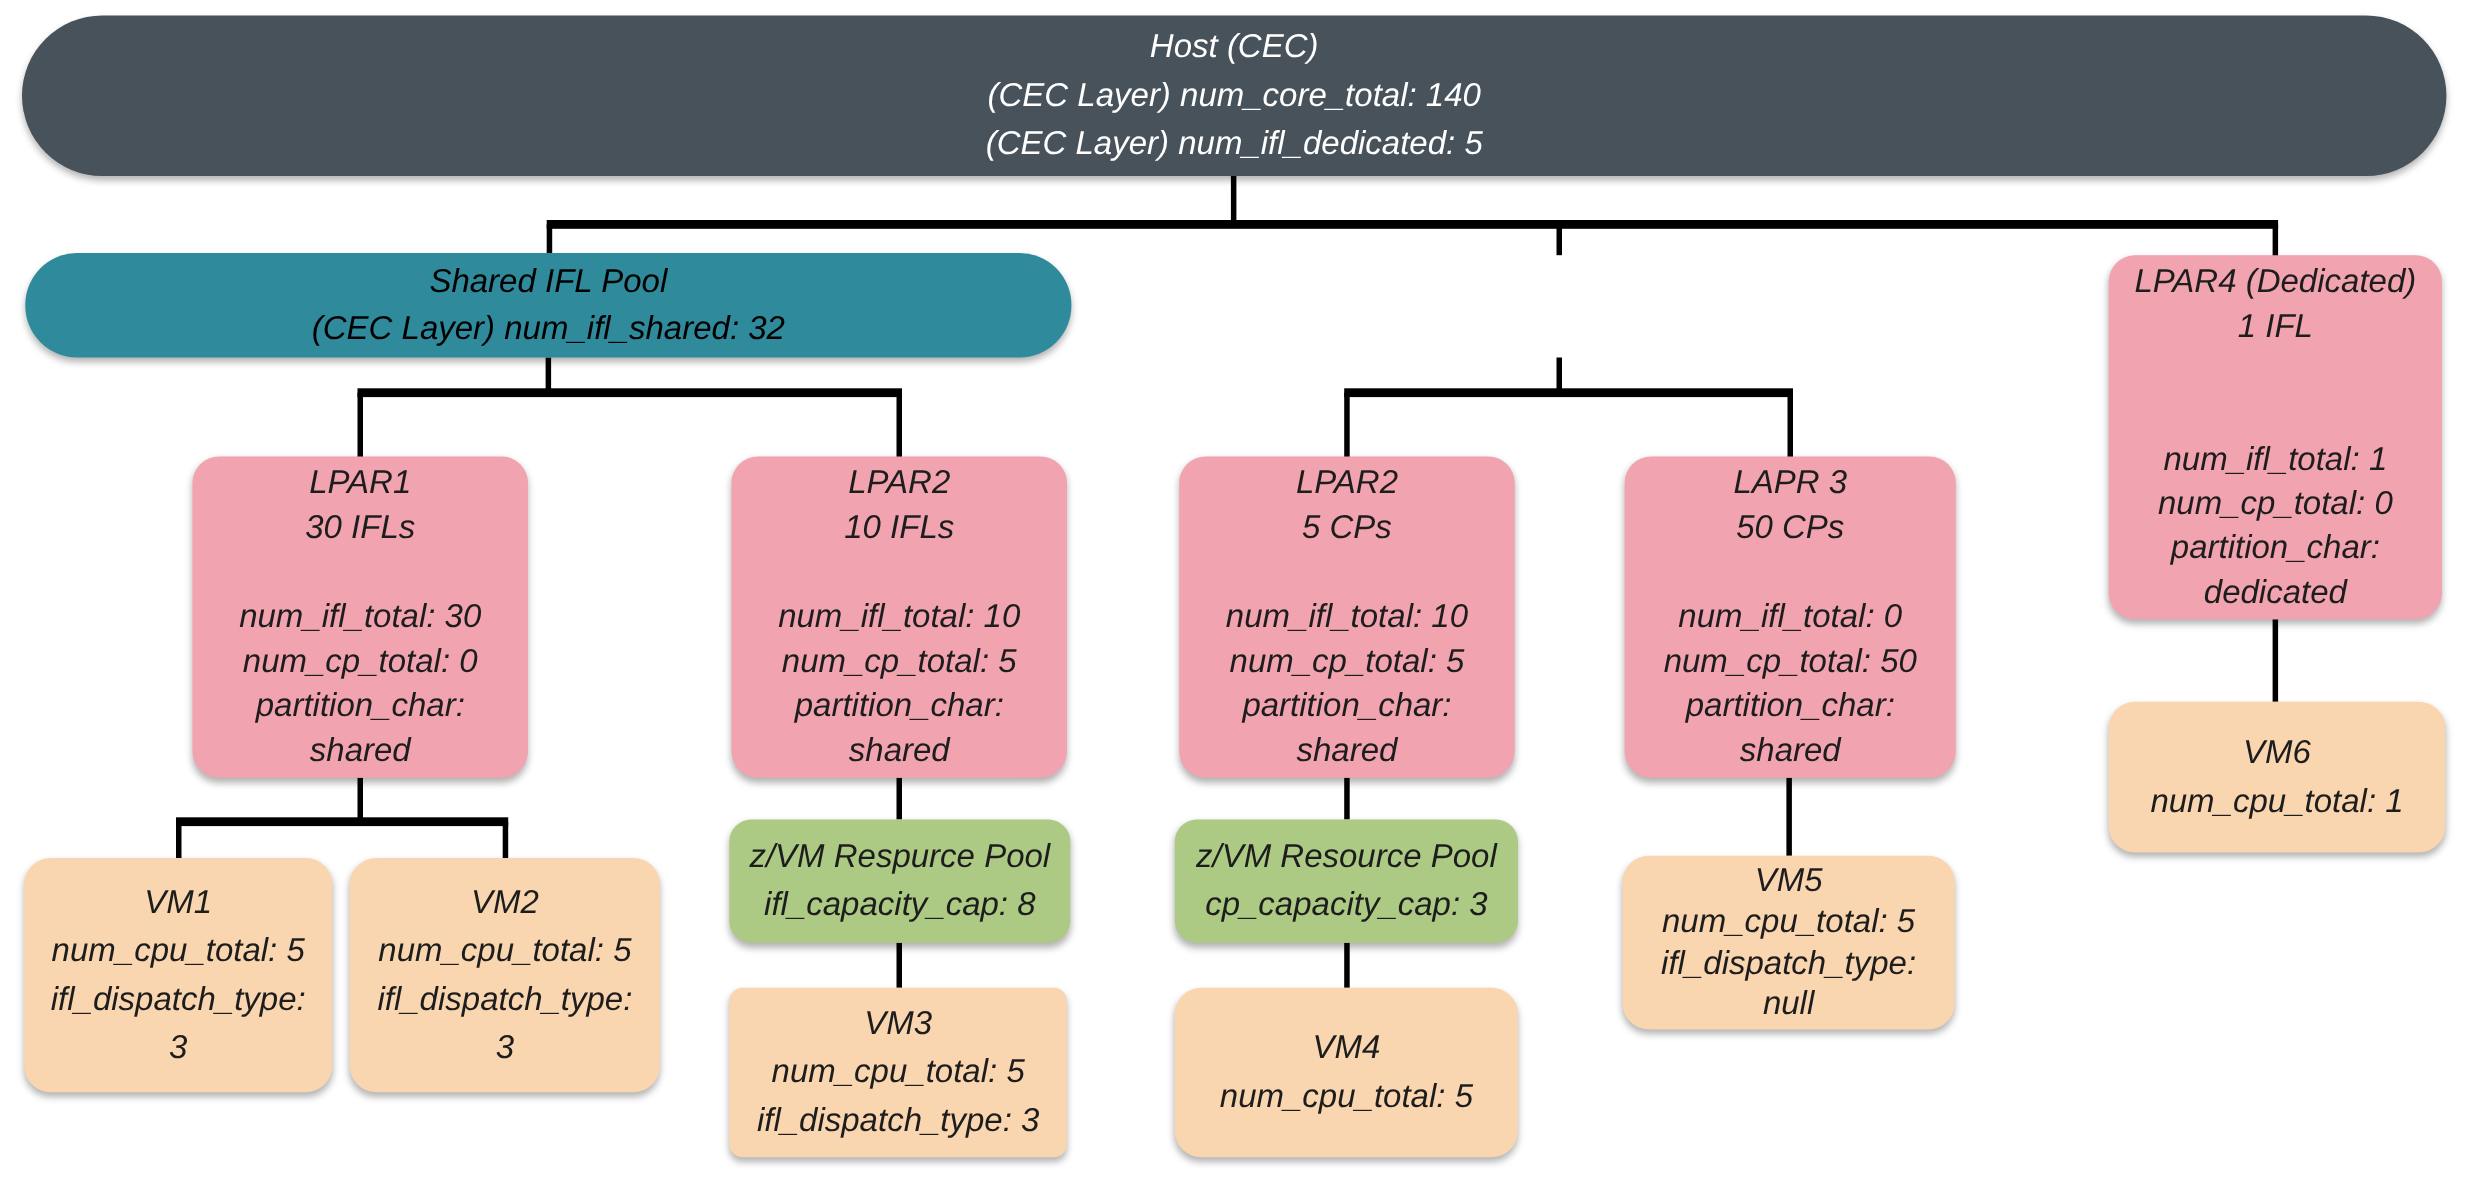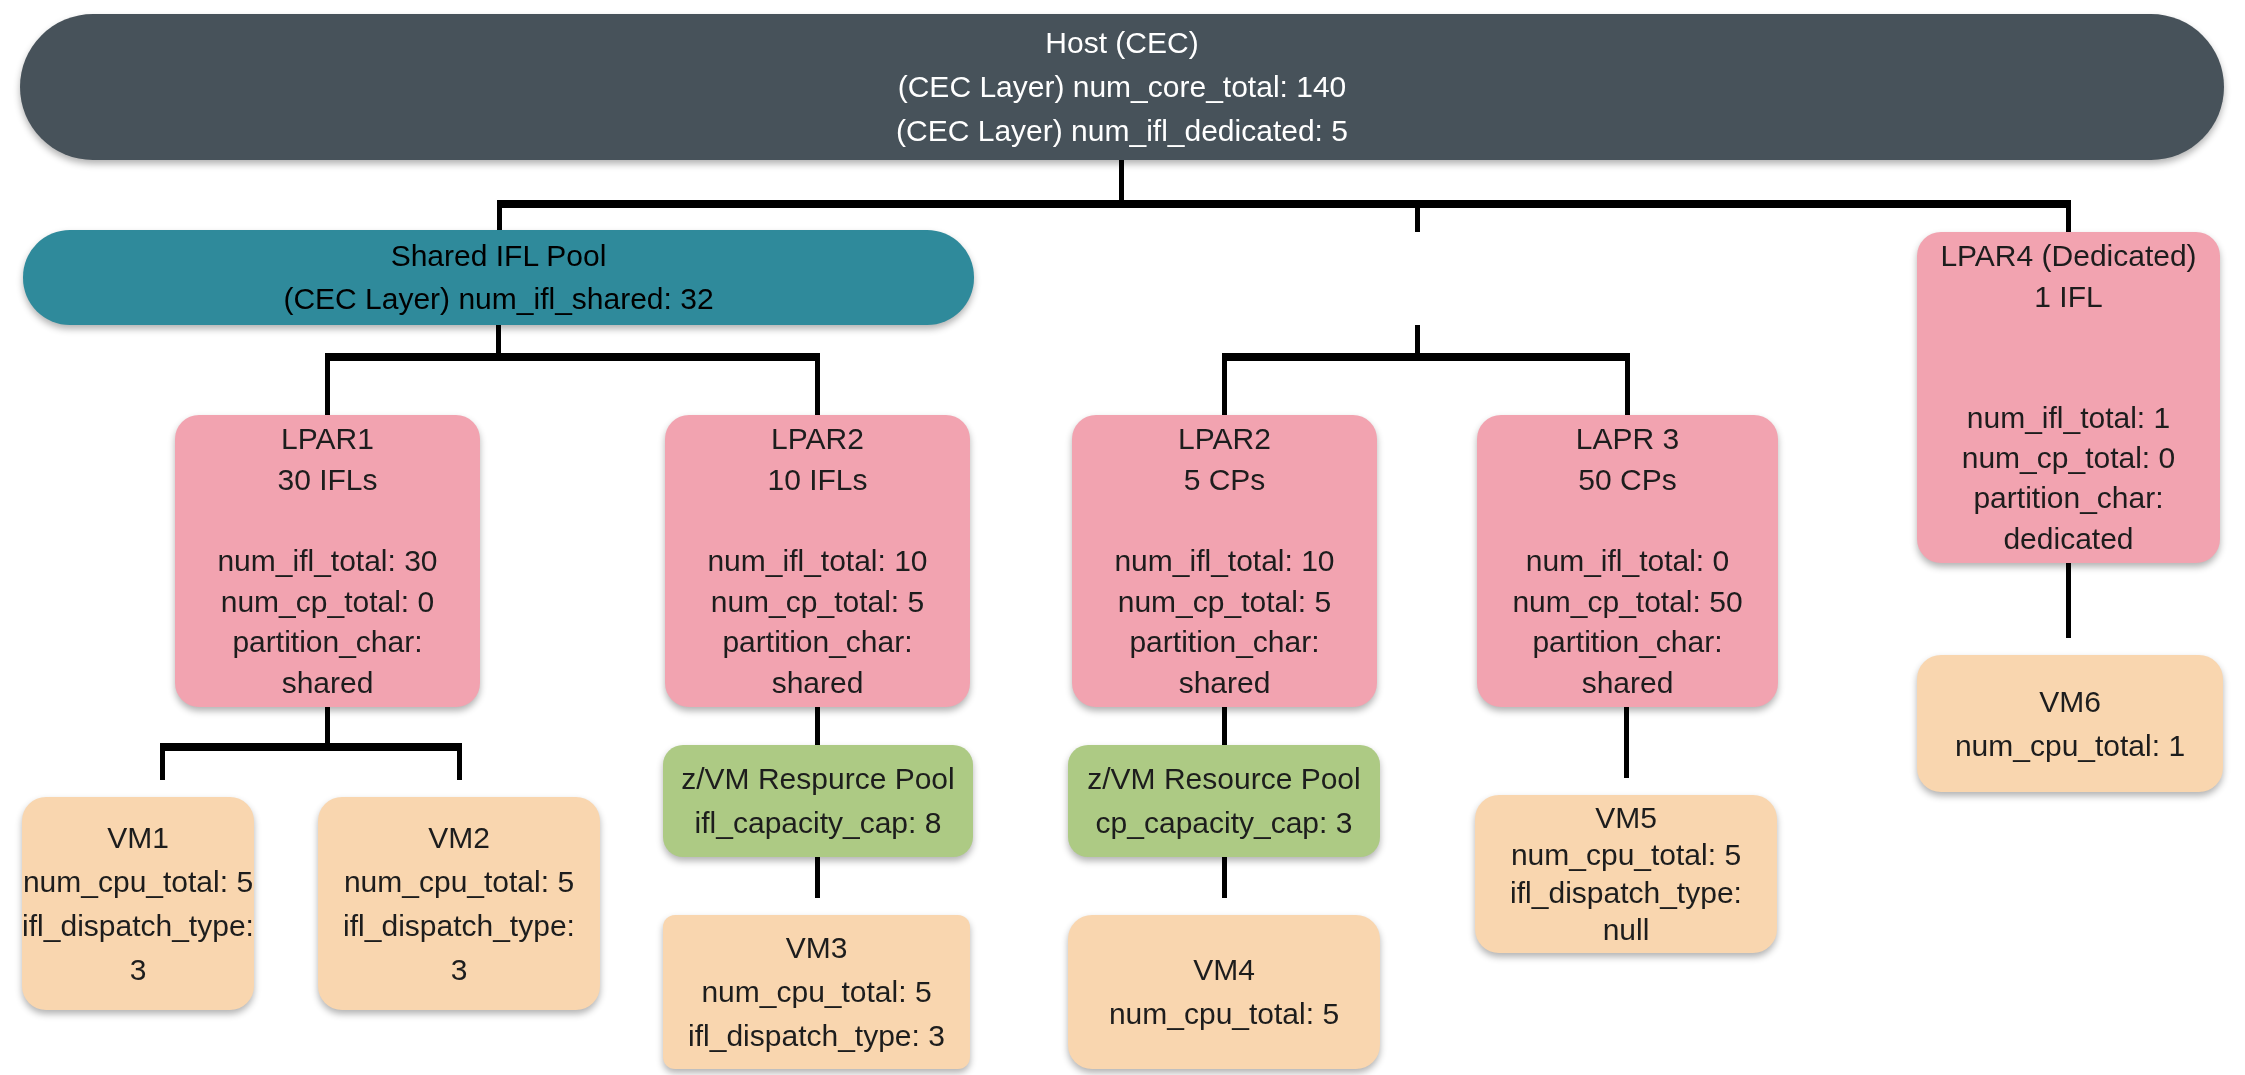--- a/index.html
+++ b/index.html
@@ -13,30 +13,31 @@
   .node{
     position:absolute;
     display:flex;flex-direction:column;
     justify-content:center;align-items:center;
     text-align:center;
     font-size:30px;
     color:#1d1d1d;
     box-shadow:0 4px 7px rgba(0,0,0,0.30);
     box-sizing:border-box;
     padding:4px 8px;
+    font-style:italic;
   }
   .line{
     height:var(--lh,41px);
     display:flex;align-items:center;justify-content:center;
     white-space:nowrap;
   }
   .dark{background:var(--c-host,#47525A);color:#ffffff;}
   .teal{background:var(--c-pool,#2F8A9B);color:#000000;}
   .pink{background:var(--c-lpar,#F2A3B0);}
-  .peach{background:var(--c-vm,#F9D6AF);margin-top:17px;}
+  .peach{background:var(--c-vm,#F9D6AF);}
   .green{background:var(--c-zvm_pool,#ADCA84);}
   .vline,.hline{position:absolute;background:var(--c-connector,#000000);}
 </style>
 </head>
 <body>
 
 <div class="canvas">
 
   <div class="vline" style="left:1119px;top:160px;width:5px;height:44px;"></div>
   <div class="hline" style="left:497px;top:200px;width:1574px;height:8px;"></div>
@@ -122,21 +123,21 @@
   <div class="node pink" style="left:1477px;top:415px;width:301px;height:292px;border-radius:24px;text-align:center;--lh:41px;">
       <div class="line">LAPR 3</div>
       <div class="line">50 CPs</div>
       <div class="line"></div>
       <div class="line">num_ifl_total: 0</div>
       <div class="line">num_cp_total: 50</div>
       <div class="line">partition_char:</div>
       <div class="line">shared</div>
     </div>
 
-  <div class="node peach" style="left:22px;top:780px;width:232px;height:213px;border-radius:24px;--lh:44px;">
+  <div class="node peach" style="left:22px;top:780px;width:280px;height:213px;border-radius:24px;--lh:44px;">
       <div class="line">VM1</div>
       <div class="line">num_cpu_total: 5</div>
       <div class="line">ifl_dispatch_type:</div>
       <div class="line">3</div>
     </div>
 
   <div class="node peach" style="left:318px;top:780px;width:282px;height:213px;border-radius:24px;--lh:44px;">
       <div class="line">VM2</div>
       <div class="line">num_cpu_total: 5</div>
       <div class="line">ifl_dispatch_type:</div>

